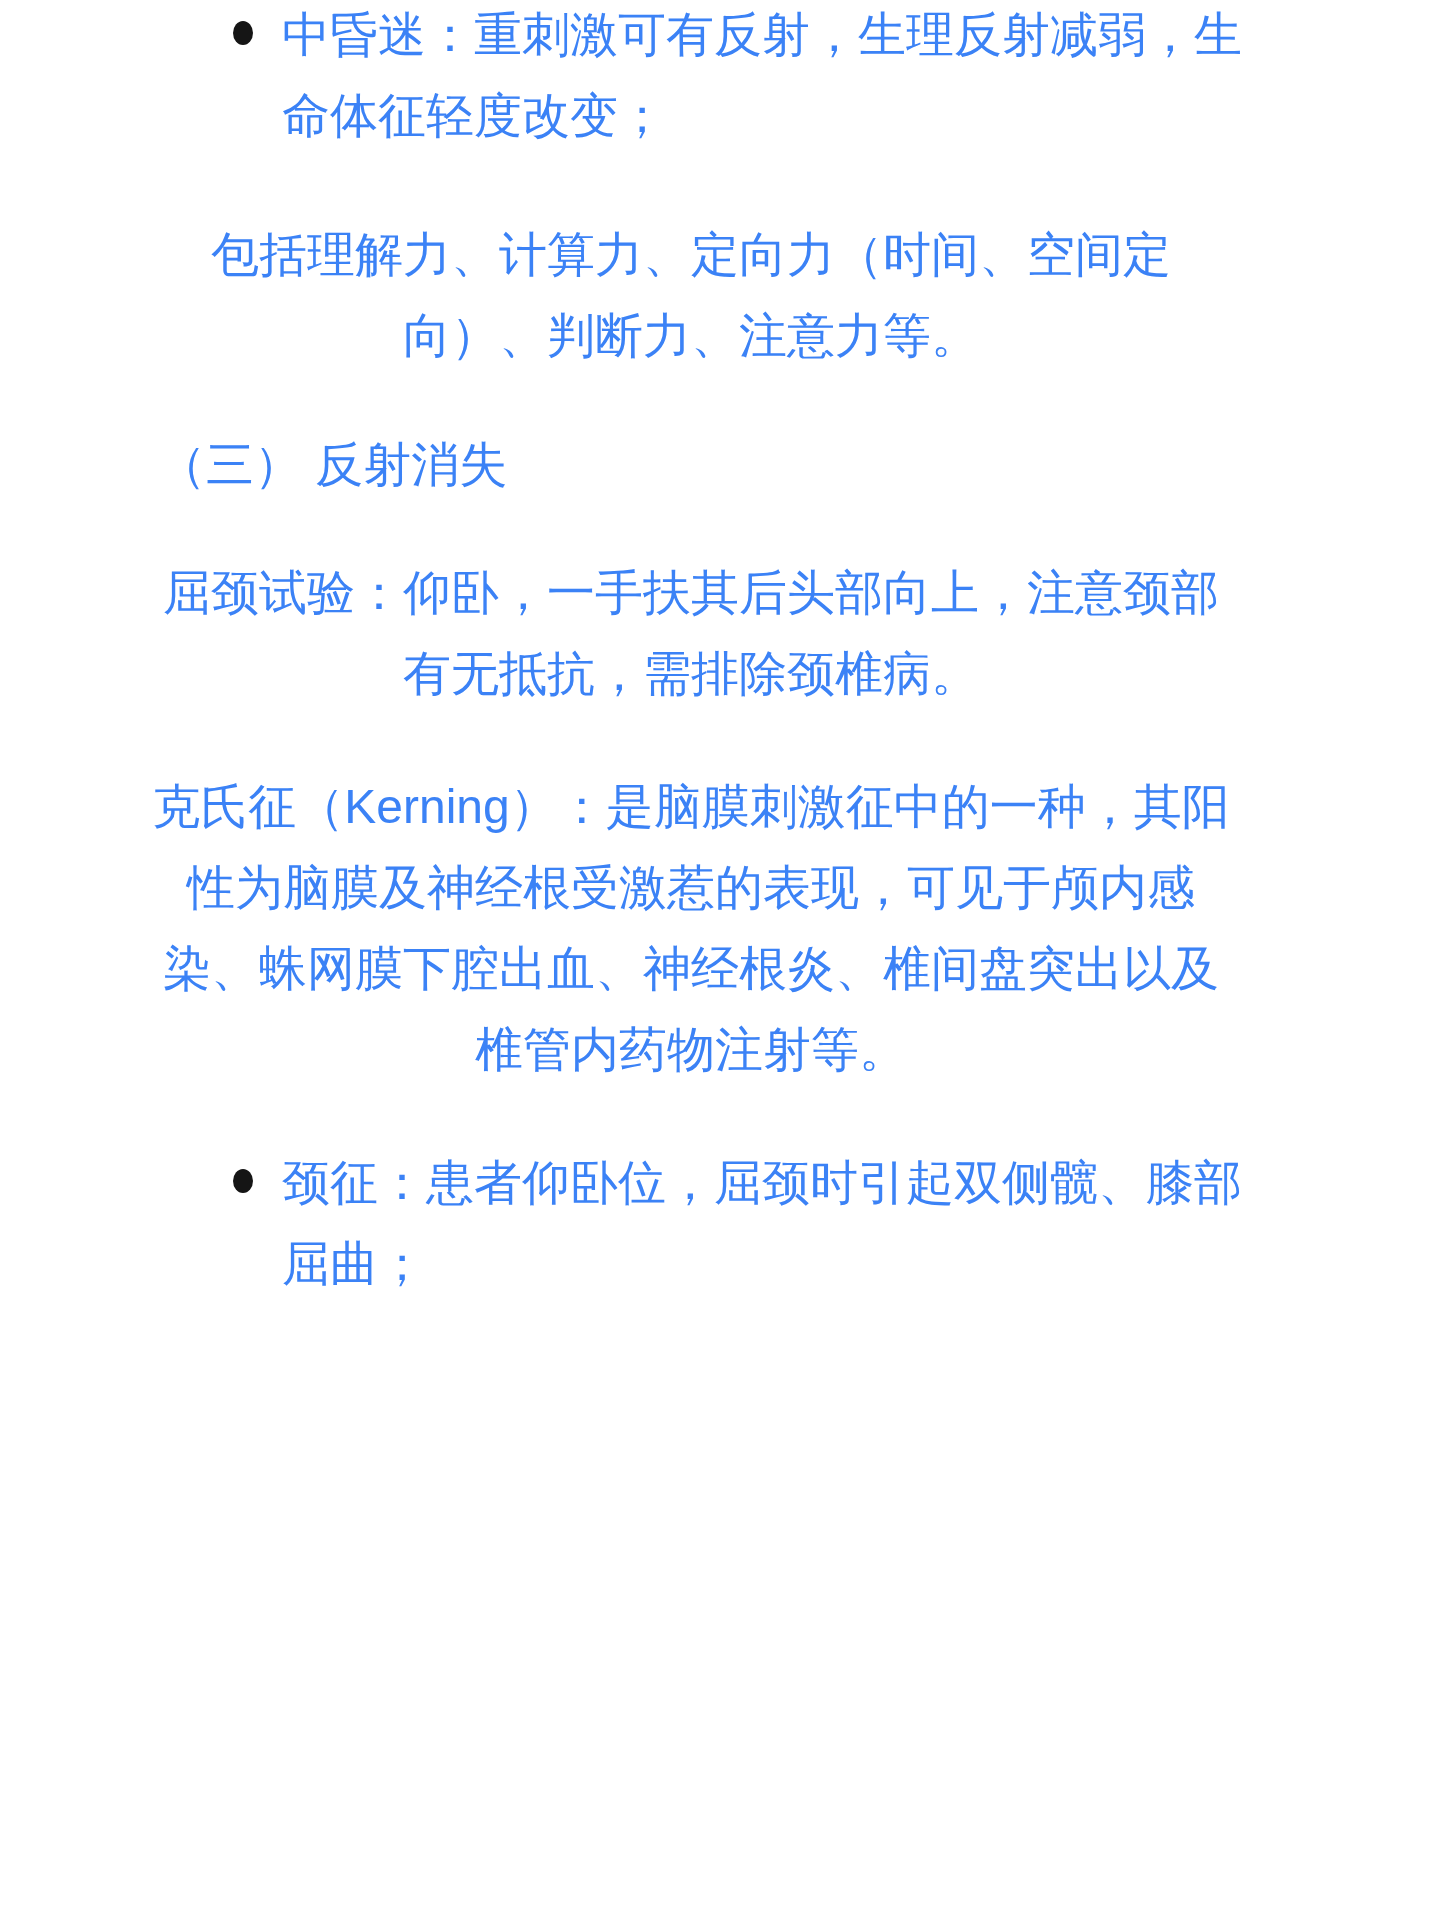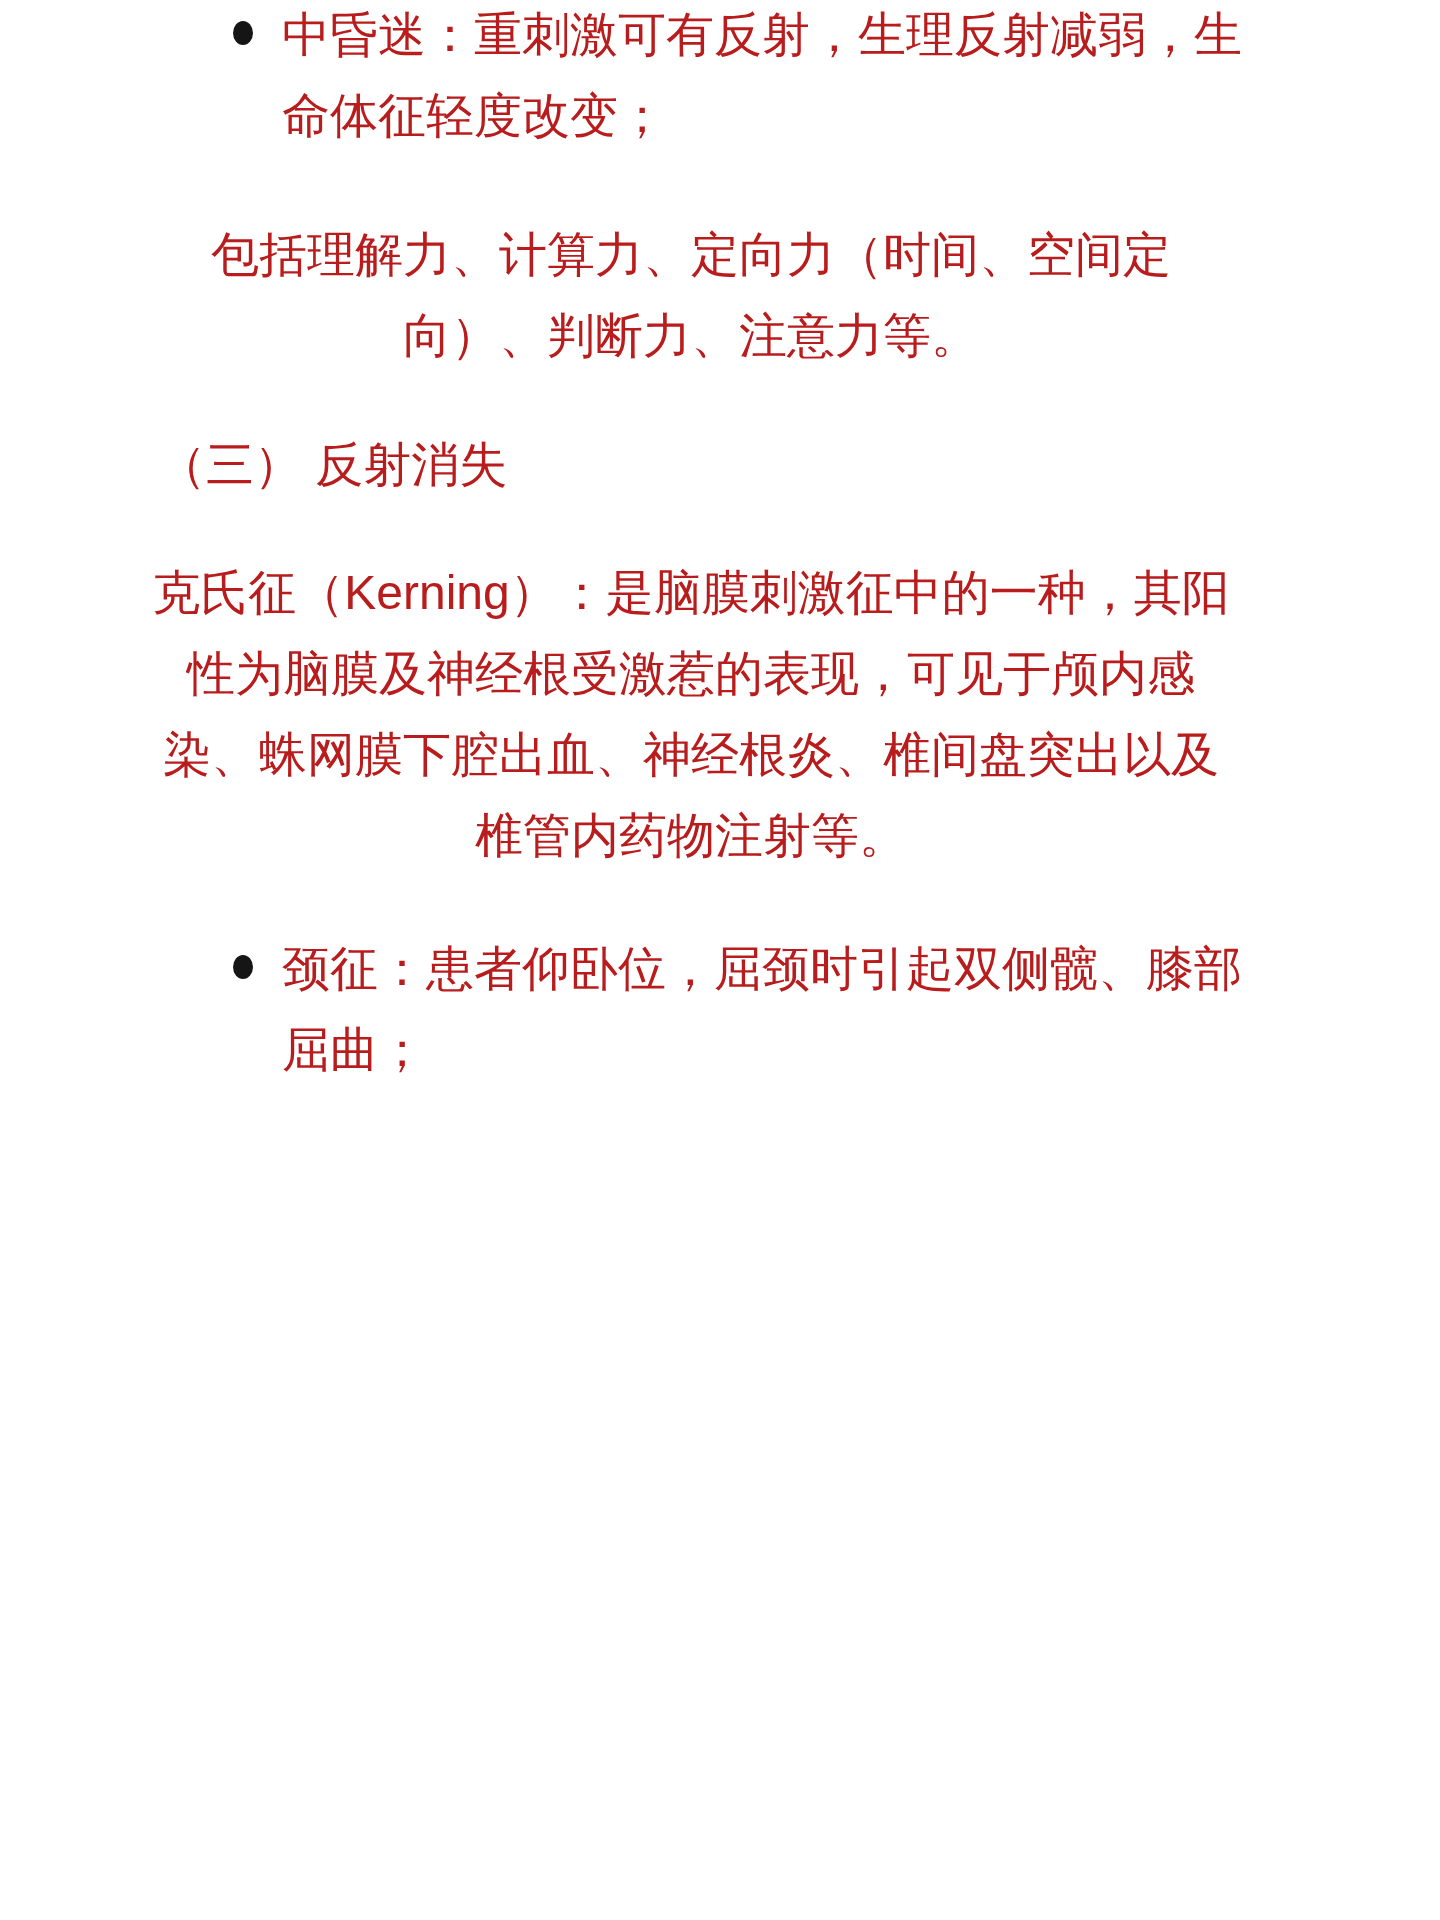--- a/index.html
+++ b/index.html
@@ -56,34 +56,35 @@
   .mb-54  { margin-bottom: 54px; }
   .mb-52  { margin-bottom: 52px; }
   .mb-48  { margin-bottom: 48px; }
   .mb-47  { margin-bottom: 47px; }
   .mb-40  { margin-bottom: 40px; }
   .mb-0   { margin-bottom: 0; }
 </style>
 </head>
 <body>
 
-<div class="doc" style="background: rgb(255, 255, 255); color: #b91c1c;">
+<div class="doc" style="background: rgb(255, 255, 255); color: #3b82f6;">
   <div class="content">
 
     <div class="bullet-row mt-n6 mb-58">
       <span class="bullet-dot" style="background: rgb(21, 21, 21);"></span>
       <span class="bullet-text">中昏迷：重刺激可有反射，生理反射减弱，生<br>命体征轻度改变；</span>
     </div>
 
 
 
     <div class="para mb-48">包括理解力、计算力、定向力（时间、空间定<br>向）、判断力、注意力等。</div>
 
     <div class="heading mb-47">（三） 反射消失</div>
 
+    <div class="para mb-52">屈颈试验：仰卧，一手扶其后头部向上，注意颈部<br>有无抵抗，需排除颈椎病。</div>
 
     <div class="para mb-52">克氏征（Kerning）：是脑膜刺激征中的一种，其阳<br>性为脑膜及神经根受激惹的表现，可见于颅内感<br>染、蛛网膜下腔出血、神经根炎、椎间盘突出以及<br>椎管内药物注射等。</div>
 
 
     <div class="bullet-row mb-0">
       <span class="bullet-dot" style="background: rgb(21, 21, 21);"></span>
       <span class="bullet-text">颈征：患者仰卧位，屈颈时引起双侧髋、膝部<br>屈曲；</span>
     </div>
 
   </div>

